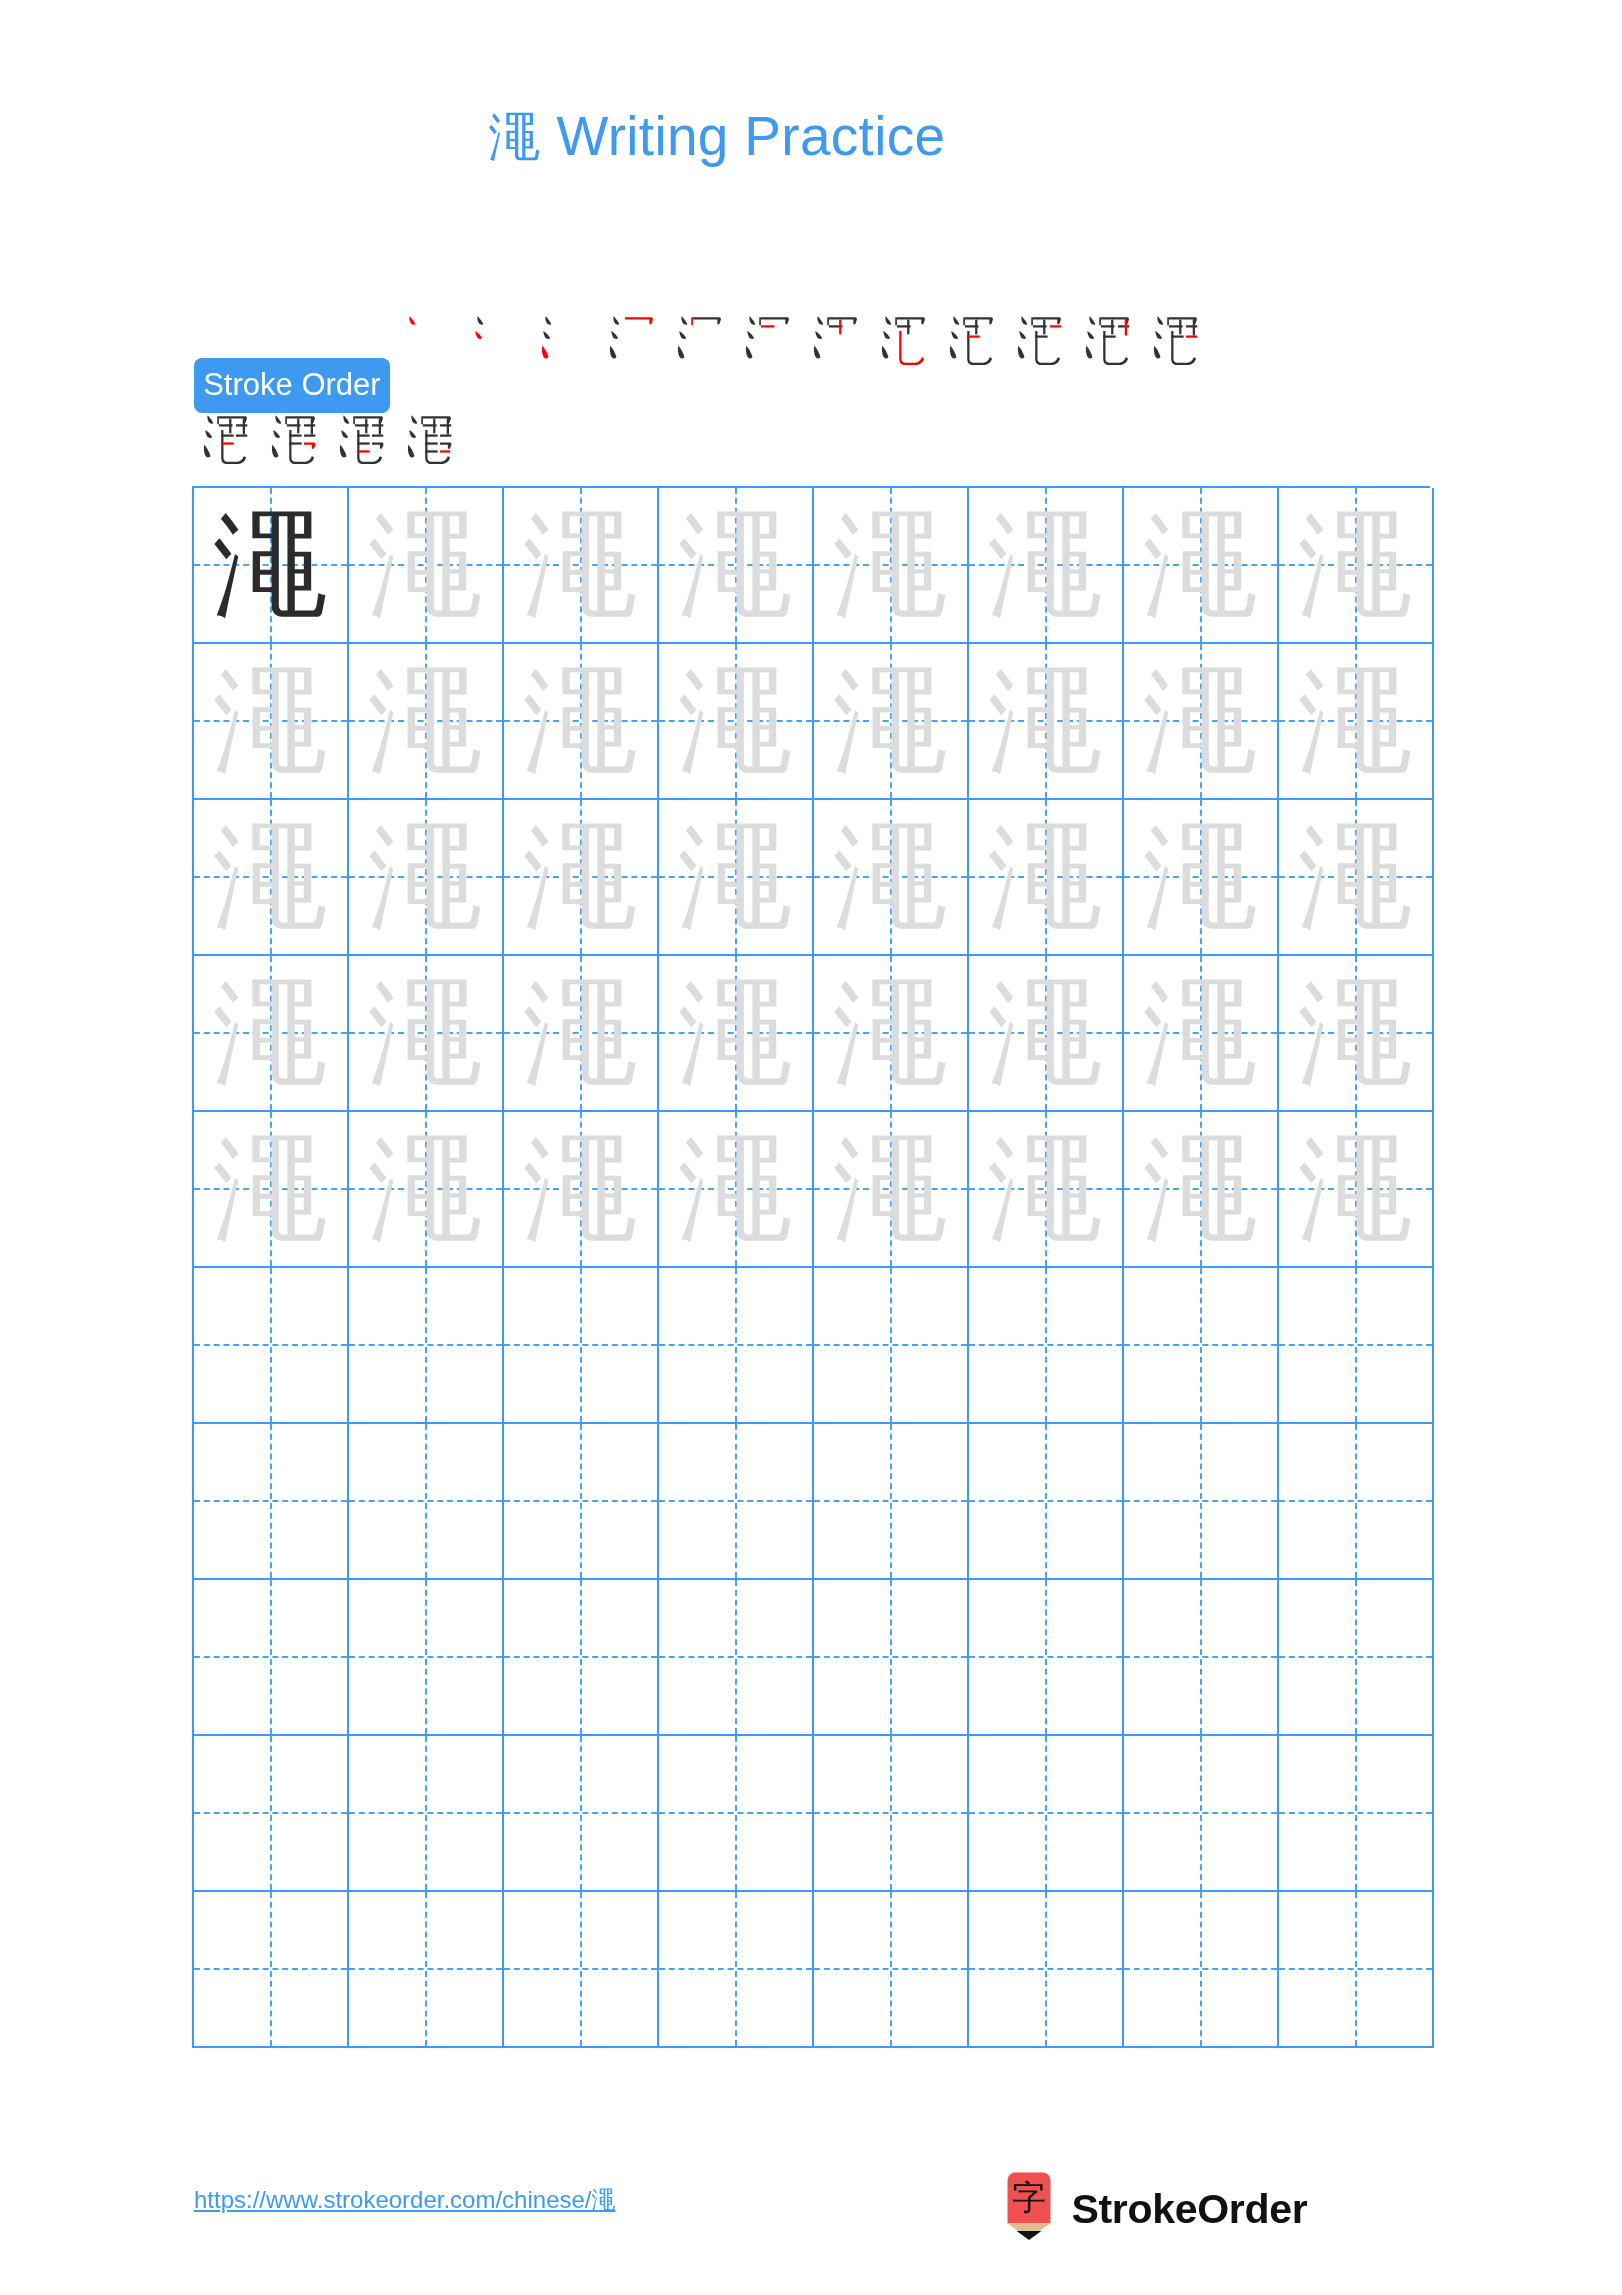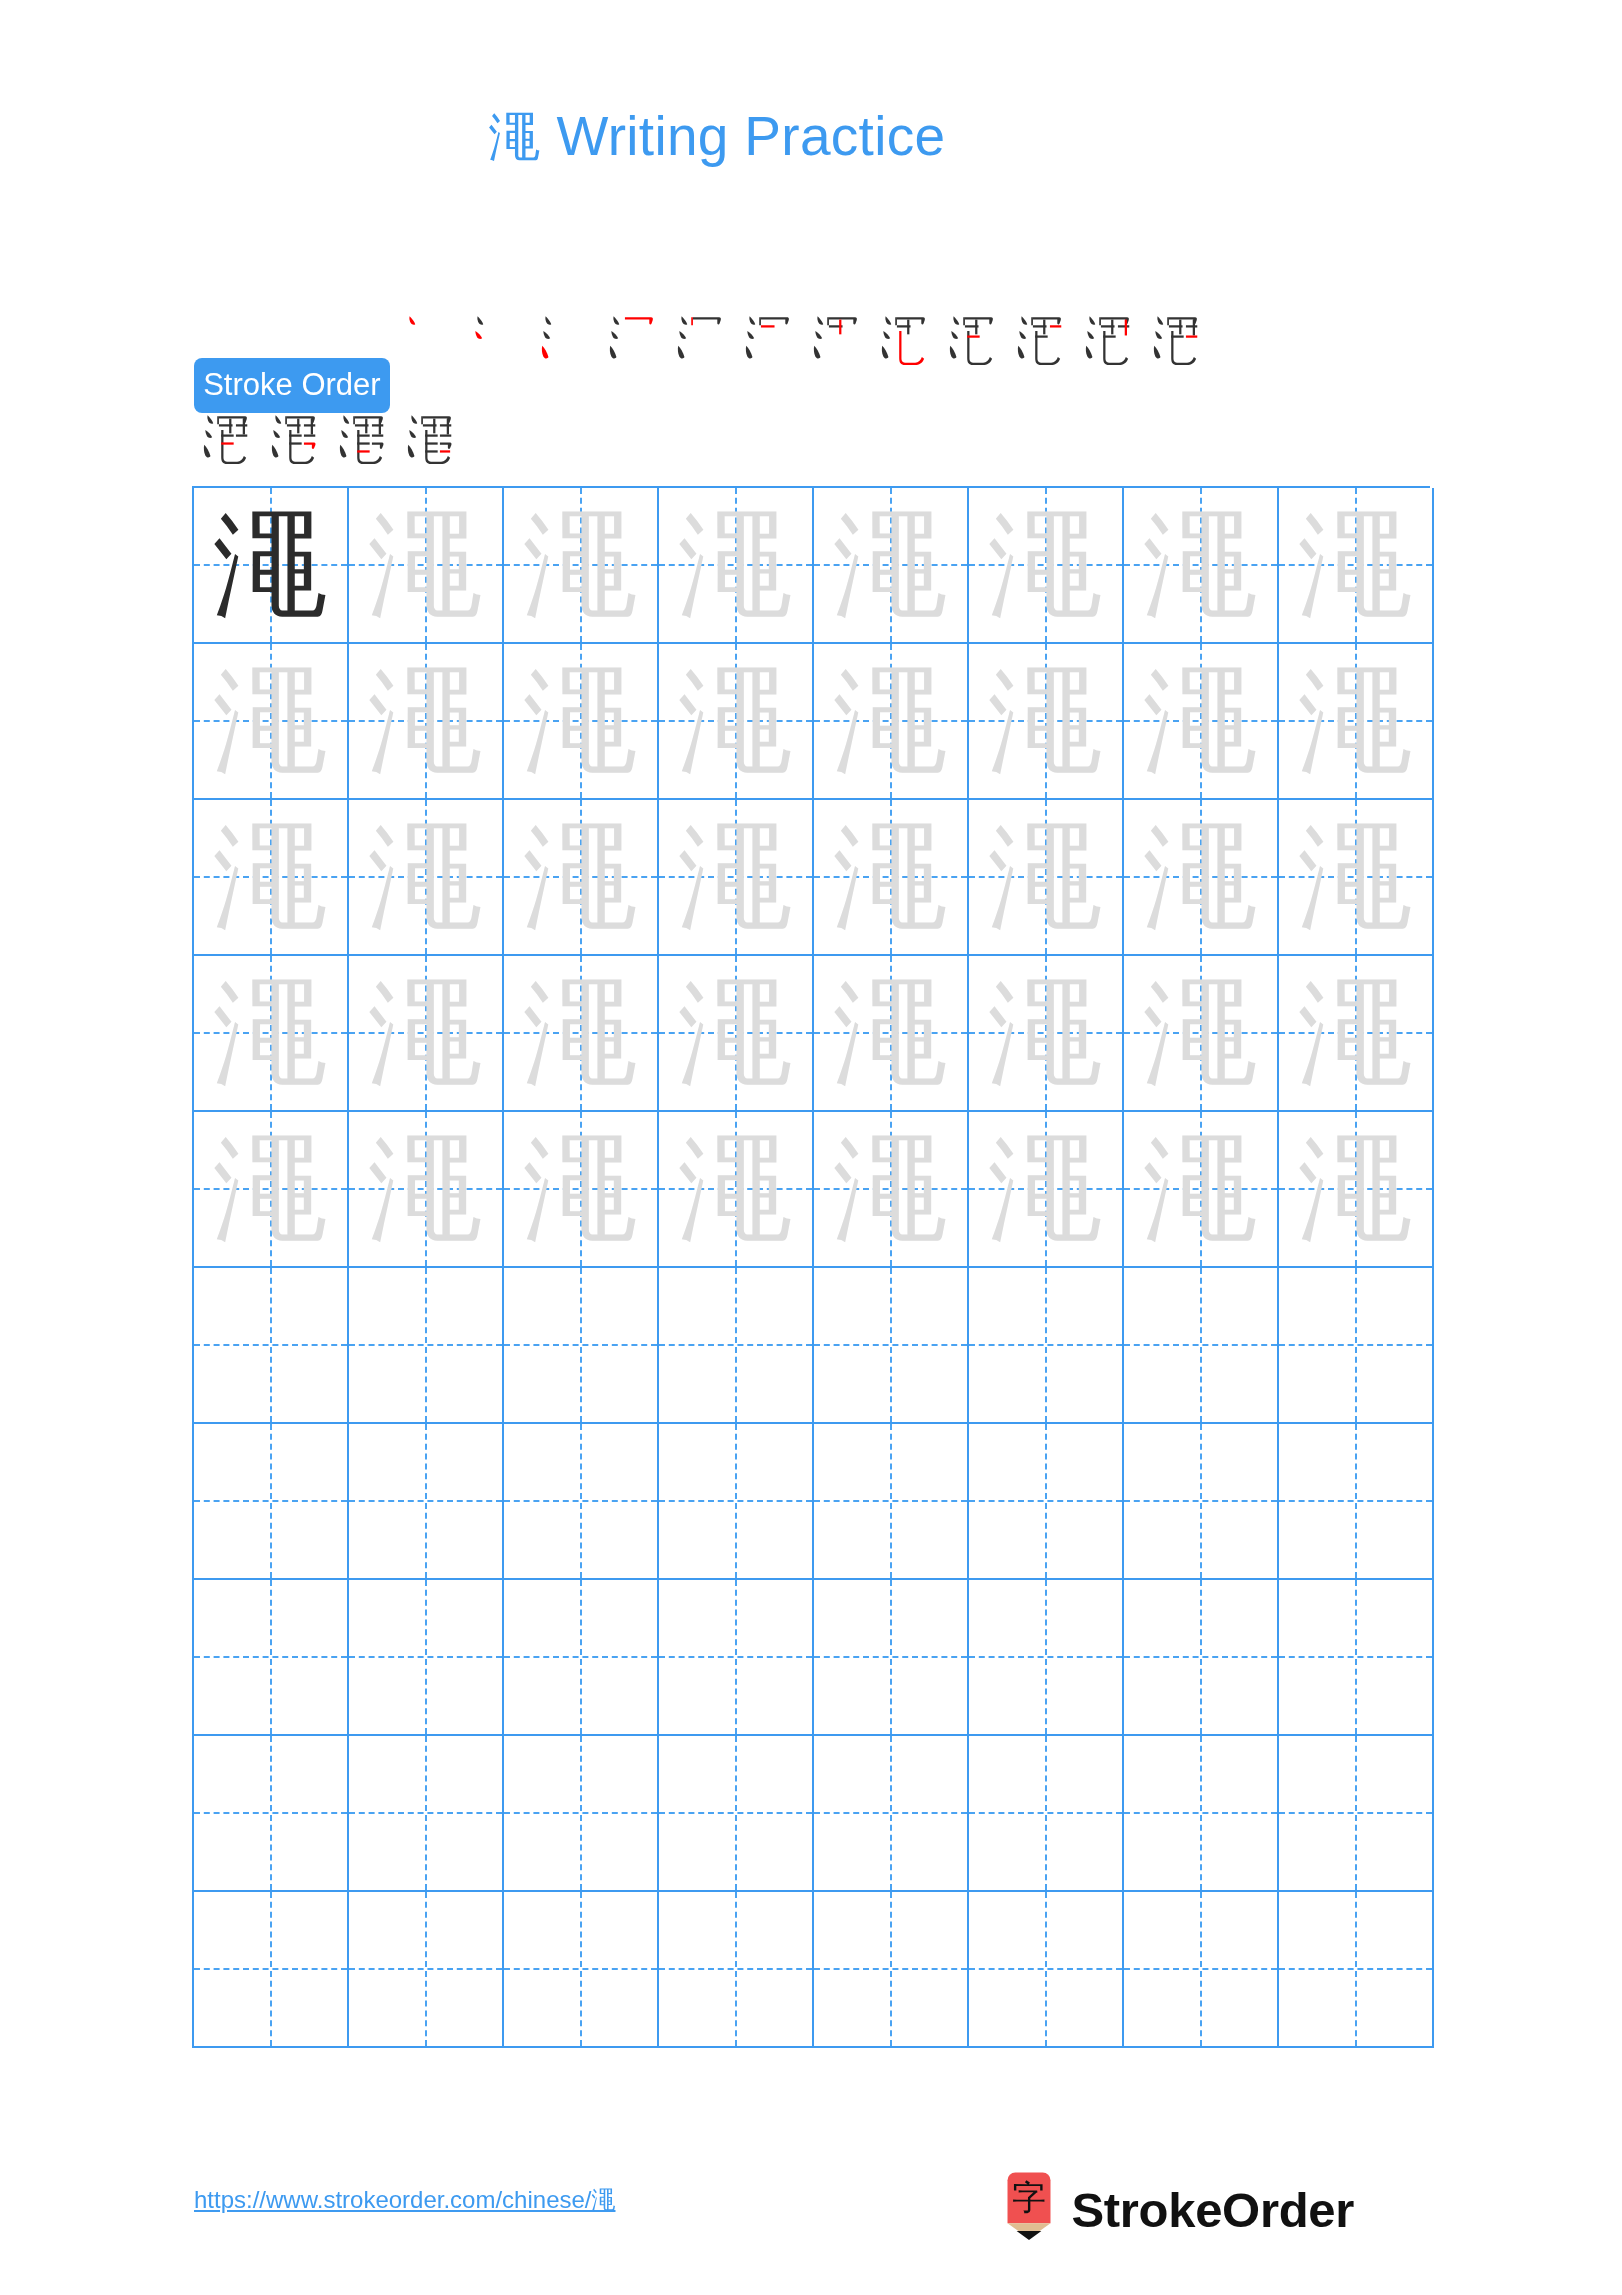--- a/index.html
+++ b/index.html
@@ -160,21 +160,21 @@
   .footer-brand {
     position: absolute;
     left: 1001px;
     top: -7.9px;
     display: flex;
     align-items: center;
     gap: 14.4px;
   }
   .brand-logo { width: 56px; height: 77px; display: block; }
   .brand-name {
-    font-size: 49px;
+    font-size: 41px;
     font-weight: bold;
     color: #111111;
     letter-spacing: -0.3px;
     white-space: nowrap;
   }
 </style>
 </head>
 <body>
 
 <div class="page">

